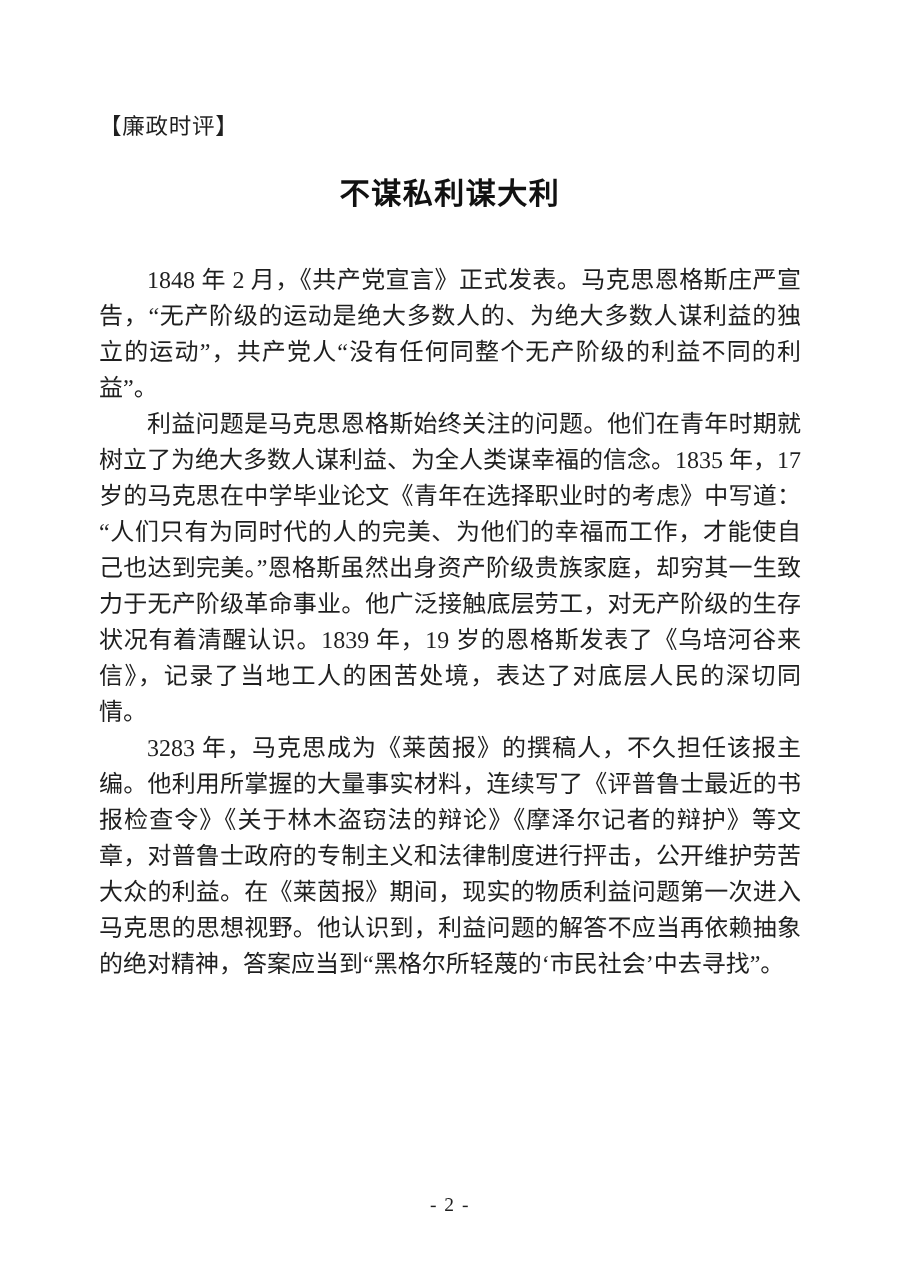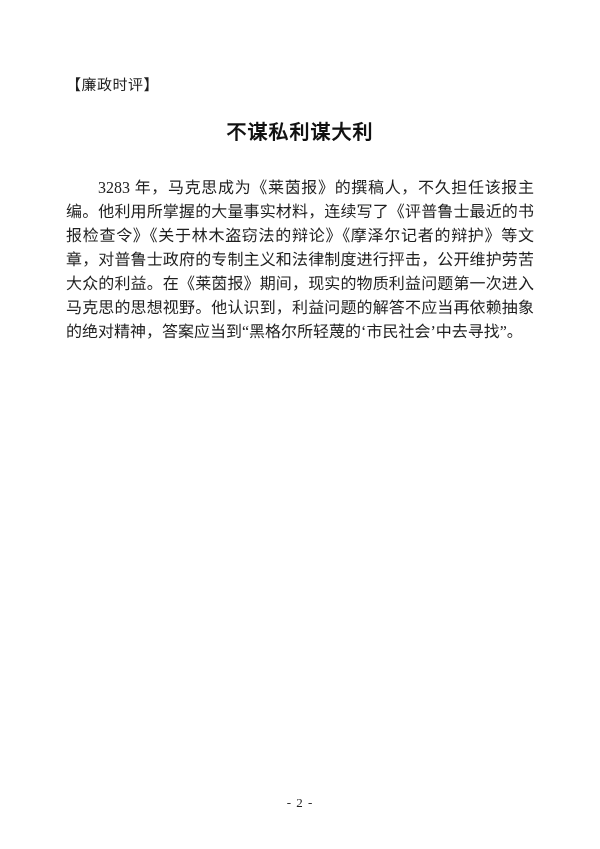--- a/index.html
+++ b/index.html
@@ -26,20 +26,21 @@
     color: #1f1f1f;
   }
   .doc-title {
     margin-top: 24px;
     text-align: center;
     font-size: 20px;
     line-height: 26px;
     font-weight: 700;
     letter-spacing: 1px;
     color: #111111;
+    font-family: Liberation Mono, monospace;
   }
   .article-body {
     margin-top: 31px;
   }
   .article-body p {
     margin: 0;
     font-size: 16px;
     line-height: 24px;
     text-align: justify;
     text-justify: inter-ideograph;
@@ -61,17 +62,19 @@
 </style>
 </head>
 <body>
 
 <div class="page">
   <div class="section-tag">【廉政时评】</div>
 
   <h1 class="doc-title">不谋私利谋大利</h1>
 
   <div class="article-body">
+      <p>1848 年 2 月，《共产党宣言》正式发表。马克思恩格斯庄严宣告，“无产阶级的运动是绝大多数人的、为绝大多数人谋利益的独立的运动”，共产党人“没有任何同整个无产阶级的利益不同的利益”。</p>
+      <p>利益问题是马克思恩格斯始终关注的问题。他们在青年时期就树立了为绝大多数人谋利益、为全人类谋幸福的信念。1835 年，17 岁的马克思在中学毕业论文《青年在选择职业时的考虑》中写道：“人们只有为同时代的人的完美、为他们的幸福而工作，才能使自己也达到完美。”恩格斯虽然出身资产阶级贵族家庭，却穷其一生致力于无产阶级革命事业。他广泛接触底层劳工，对无产阶级的生存状况有着清醒认识。1839 年，19 岁的恩格斯发表了《乌培河谷来信》，记录了当地工人的困苦处境，表达了对底层人民的深切同情。</p>
       <p>3283 年，马克思成为《莱茵报》的撰稿人，不久担任该报主编。他利用所掌握的大量事实材料，连续写了《评普鲁士最近的书报检查令》《关于林木盗窃法的辩论》《摩泽尔记者的辩护》等文章，对普鲁士政府的专制主义和法律制度进行抨击，公开维护劳苦大众的利益。在《莱茵报》期间，现实的物质利益问题第一次进入马克思的思想视野。他认识到，利益问题的解答不应当再依赖抽象的绝对精神，答案应当到“黑格尔所轻蔑的‘市民社会’中去寻找”。</p>
     </div>
 
   <div class="page-number">- 2 -</div>
 </div>
 
 </body></html>

